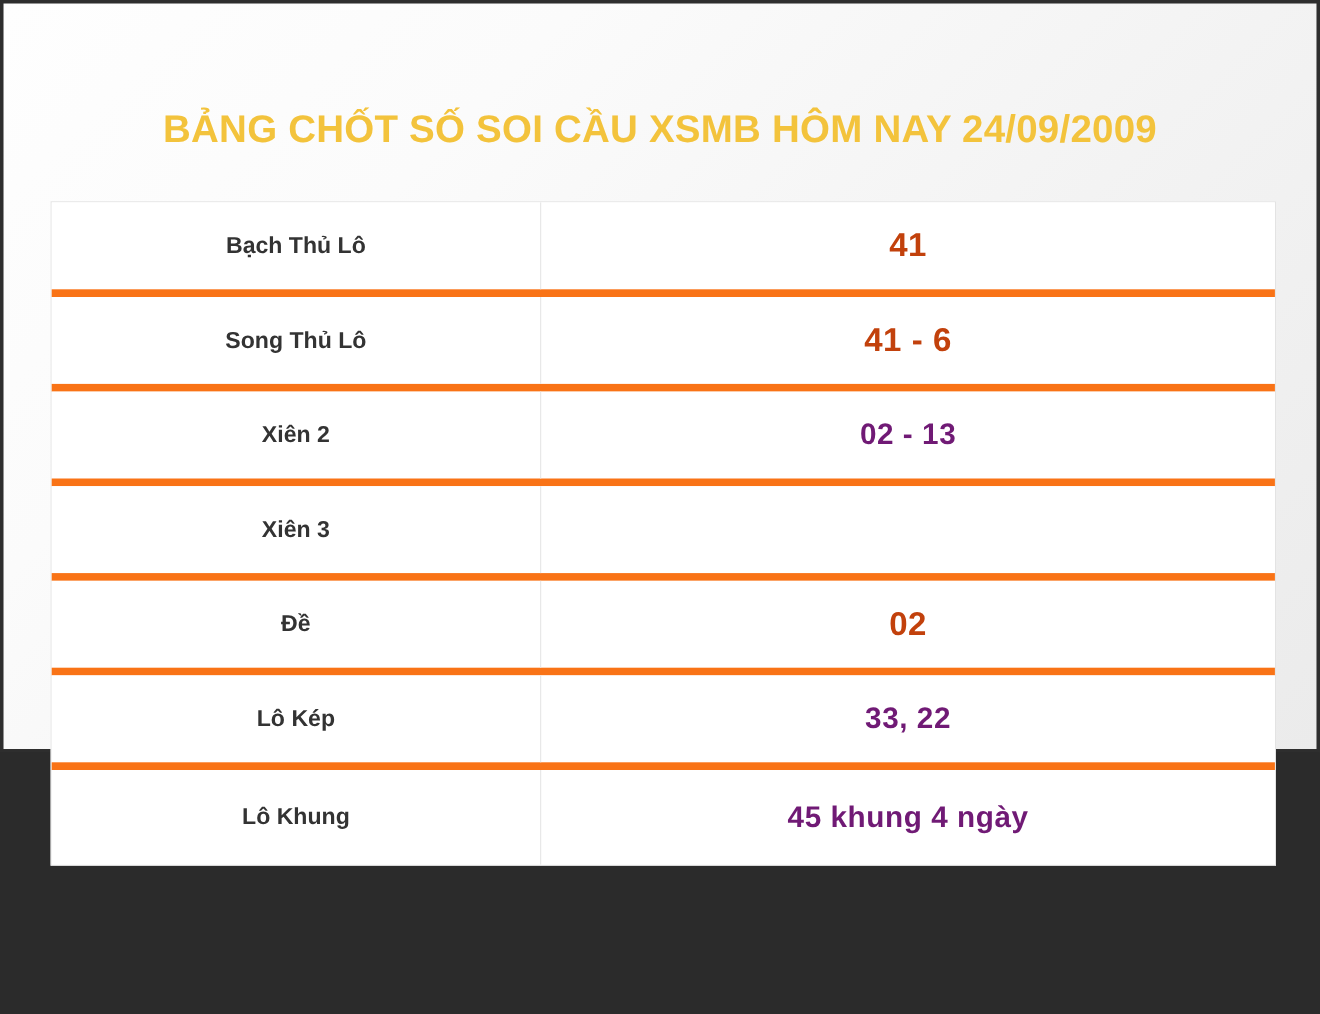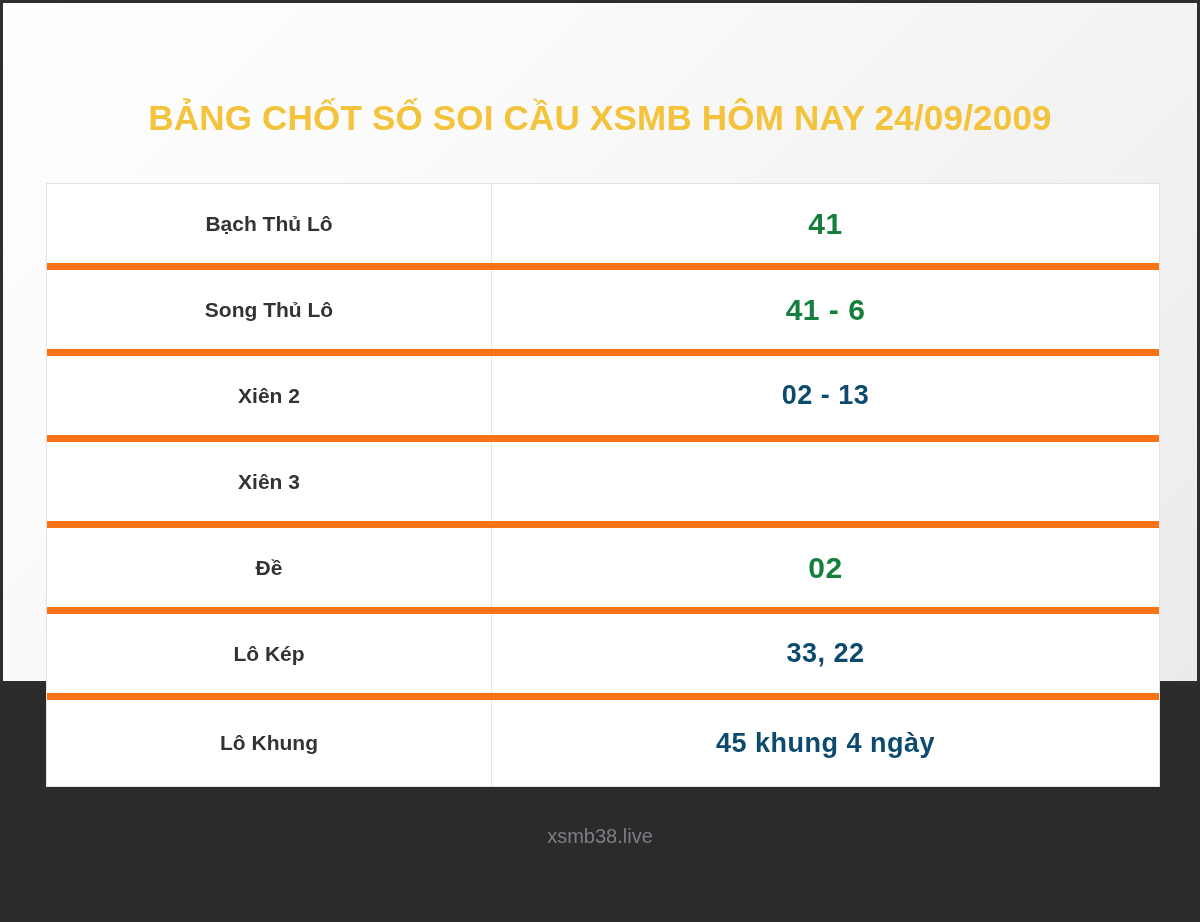--- a/index.html
+++ b/index.html
@@ -78,25 +78,25 @@
   }
 
   .cell-value {
     flex: 1 1 auto;
     box-sizing: border-box;
     display: flex;
     align-items: center;
     justify-content: center;
     font-size: 27px;
     font-weight: bold;
-    color: #0c4a6e;
+    color: #701a75;
     letter-spacing: 0.5px;
   }
   .cell-value.highlight {
-    color: #15803d;
+    color: #c2410c;
     font-size: 30px;
   }
 
   .footer {
     position: absolute;
     top: 822px;
     left: 0;
     right: 0;
     text-align: center;
     font-size: 20px;
@@ -142,15 +142,14 @@
       <div class="cell-value">33, 22</div>
     </div>
 
     <div class="row">
       <div class="cell-label">Lô Khung</div>
       <div class="cell-value">45 khung 4 ngày</div>
     </div>
 
   </div>
 
-  <div class="footer">xsmb38.live</div>
 
 </div>
 
 </body></html>

